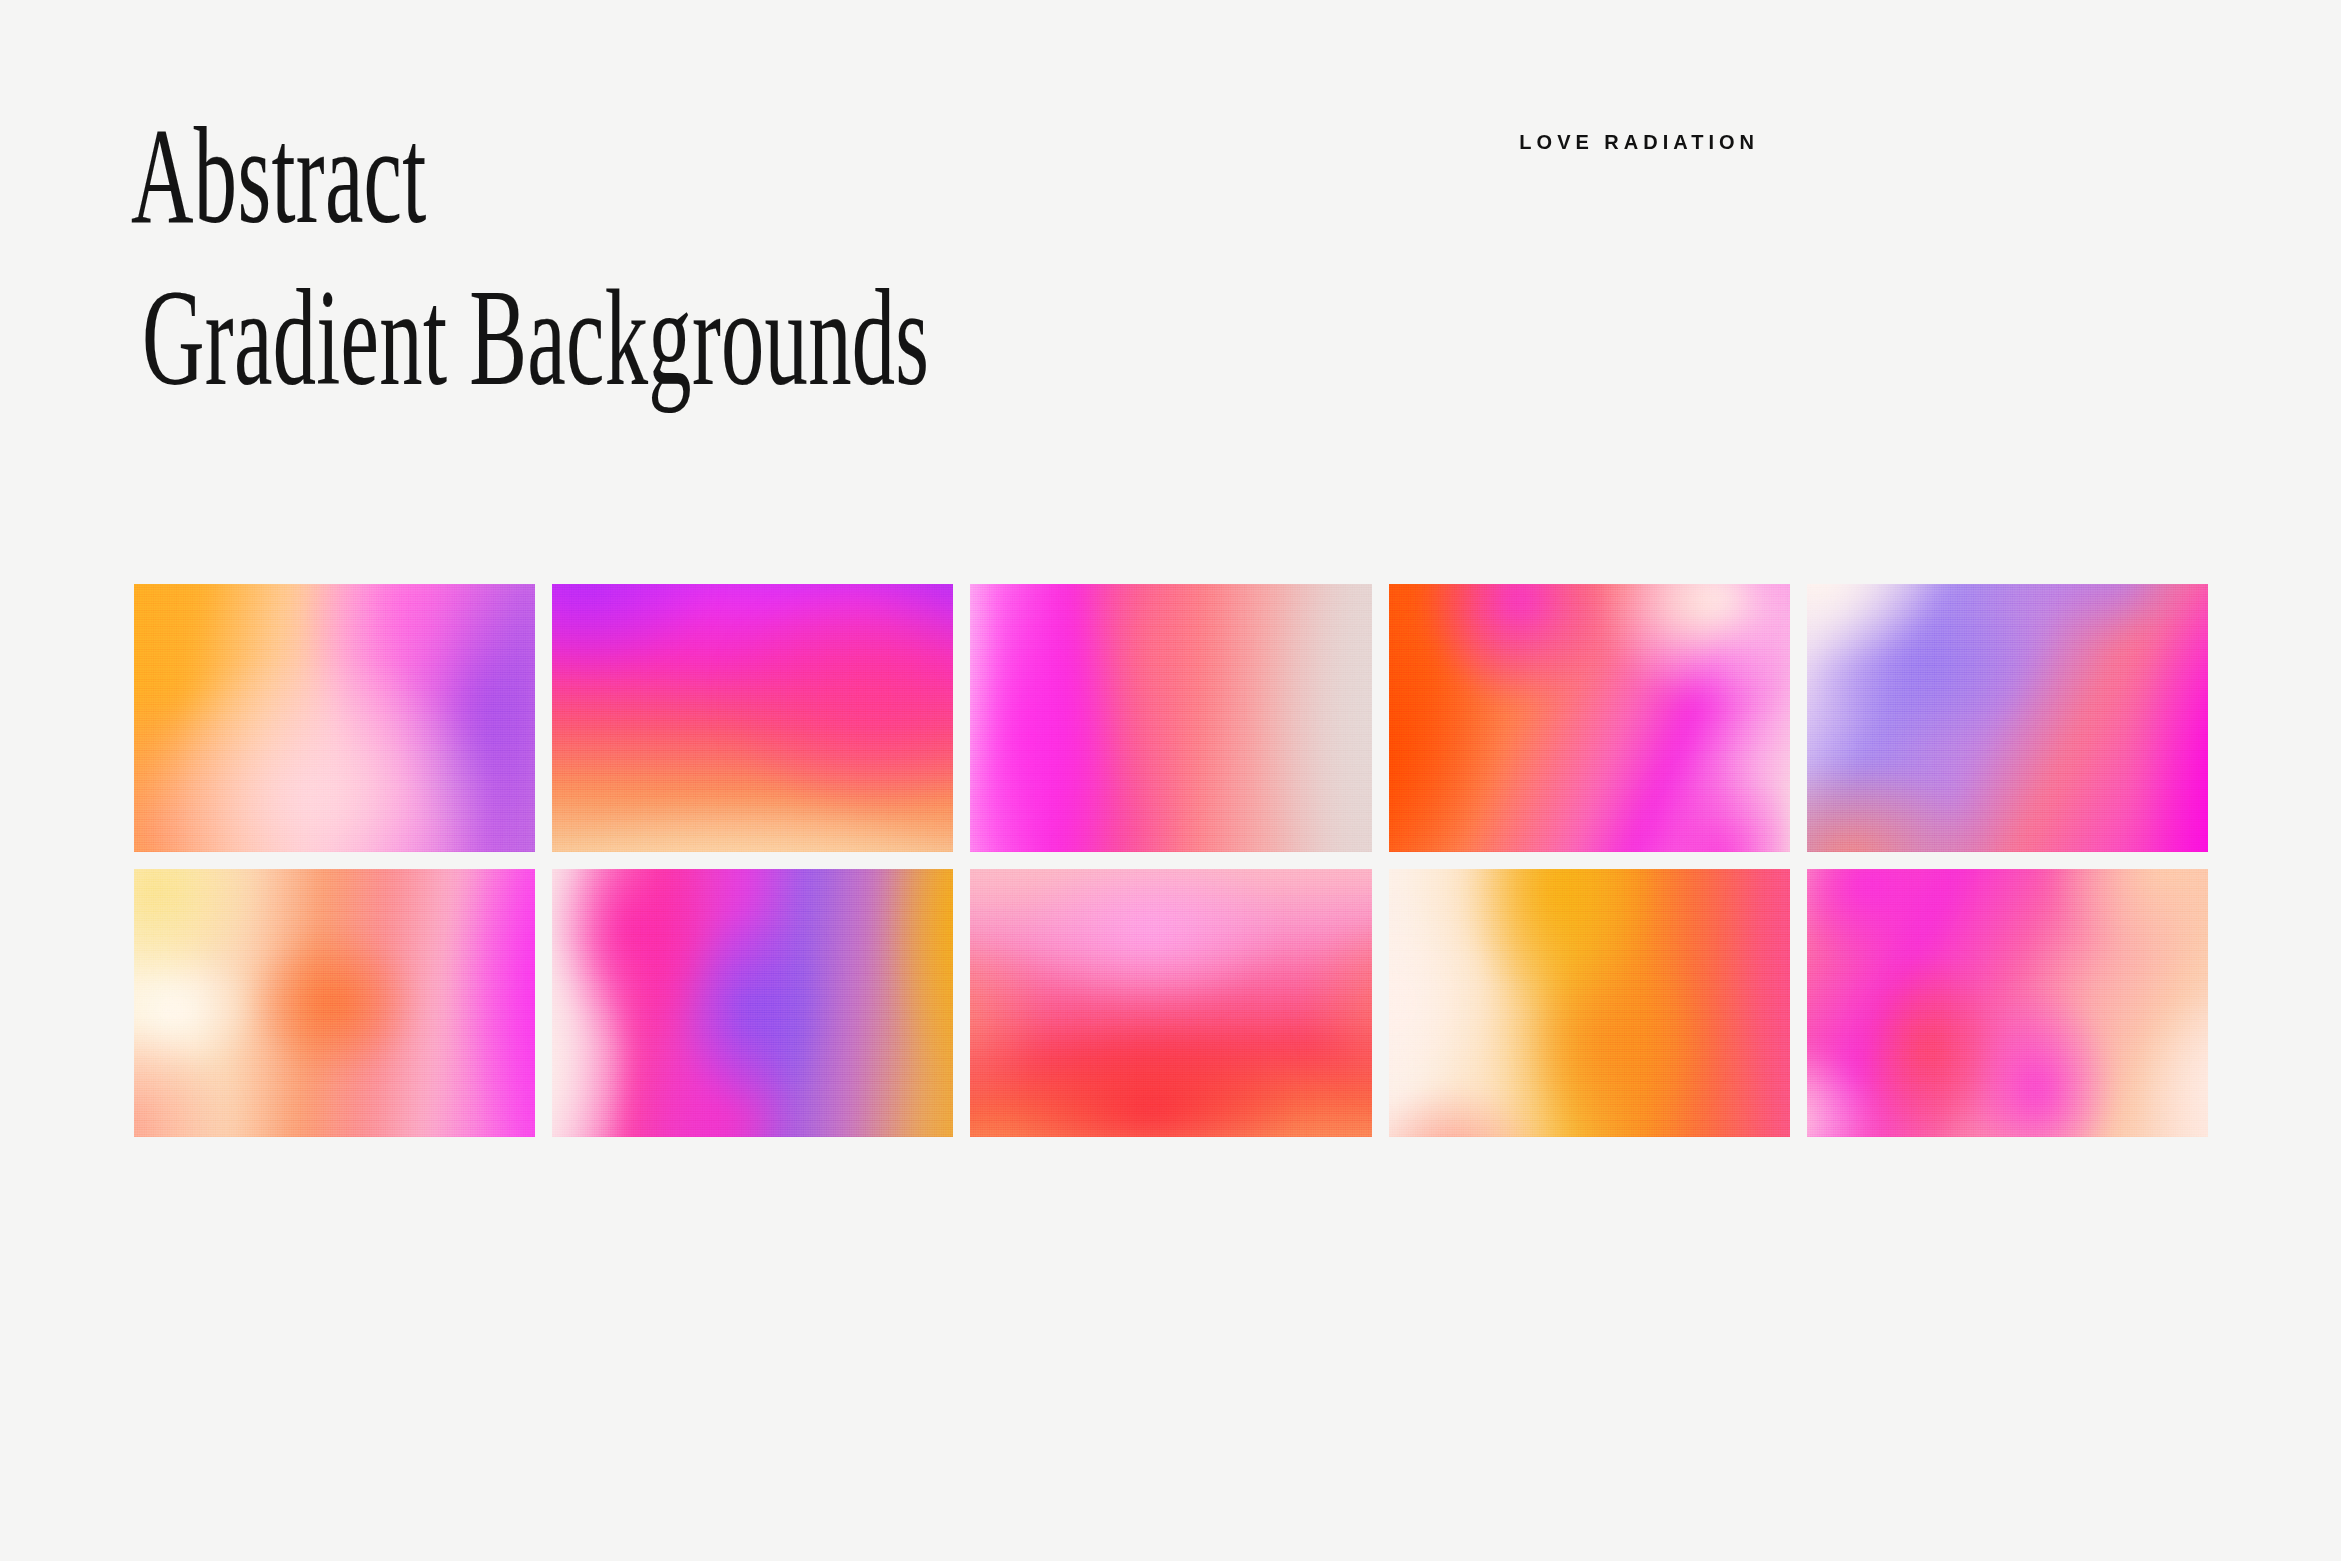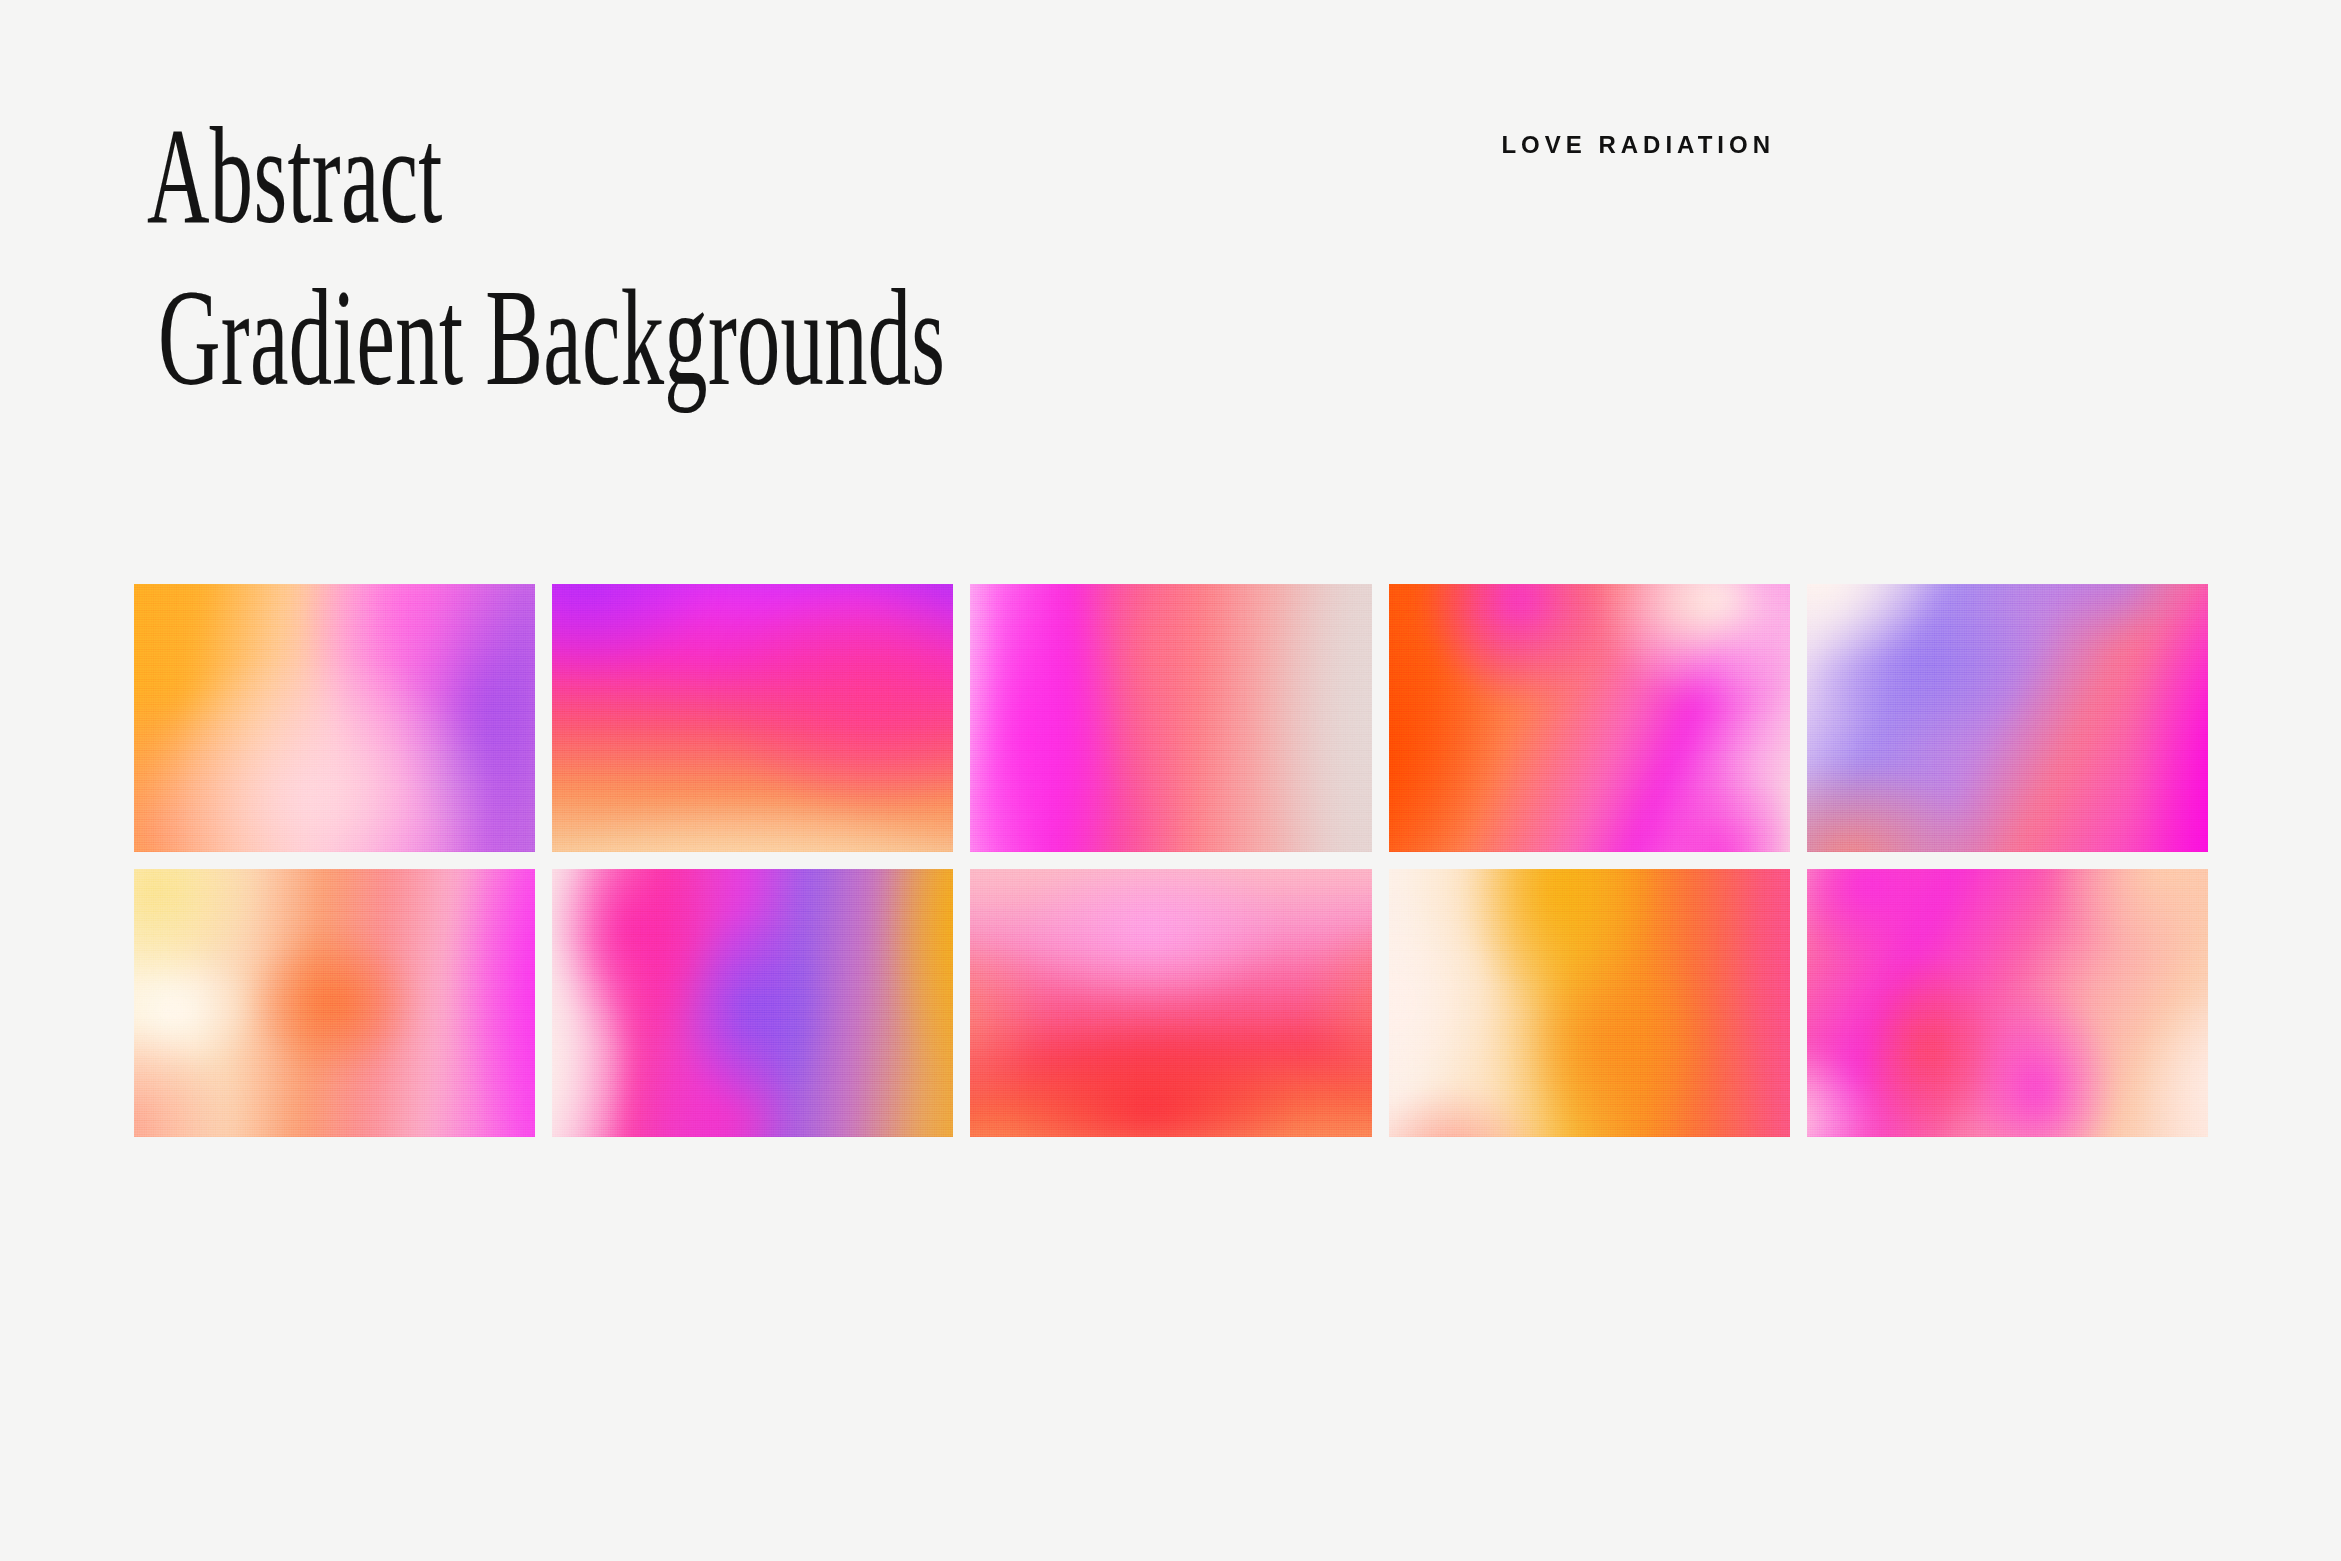--- a/index.html
+++ b/index.html
@@ -14,21 +14,21 @@
   body {
     background:#f5f5f4;
     font-family:"Liberation Sans", sans-serif;
     color:#111111;
     position:relative;
   }
 
   
   .header {
     position:absolute;
-    top:0; left:16px;
+    top:0; left:0;
     width:1898px;
     height:484px;
     text-decoration:underline;
   }
 
   .title-block {
     position:absolute;
     left:131px;
     top:117px;
     width:1249px;
@@ -57,21 +57,21 @@
     line-height:117px;
     margin-top:45px;
     margin-left:11px;
   }
 
   .brand-tag {
     position:absolute;
     right:139px;
     top:131px;
     font-family:"Liberation Sans", sans-serif;
-    font-size:24px;
+    font-size:20px;
     font-weight:600;
     letter-spacing:5px;
     color:#111111;
     white-space:nowrap;
   }
 
   
   .gallery {
     position:absolute;
     left:134px;

